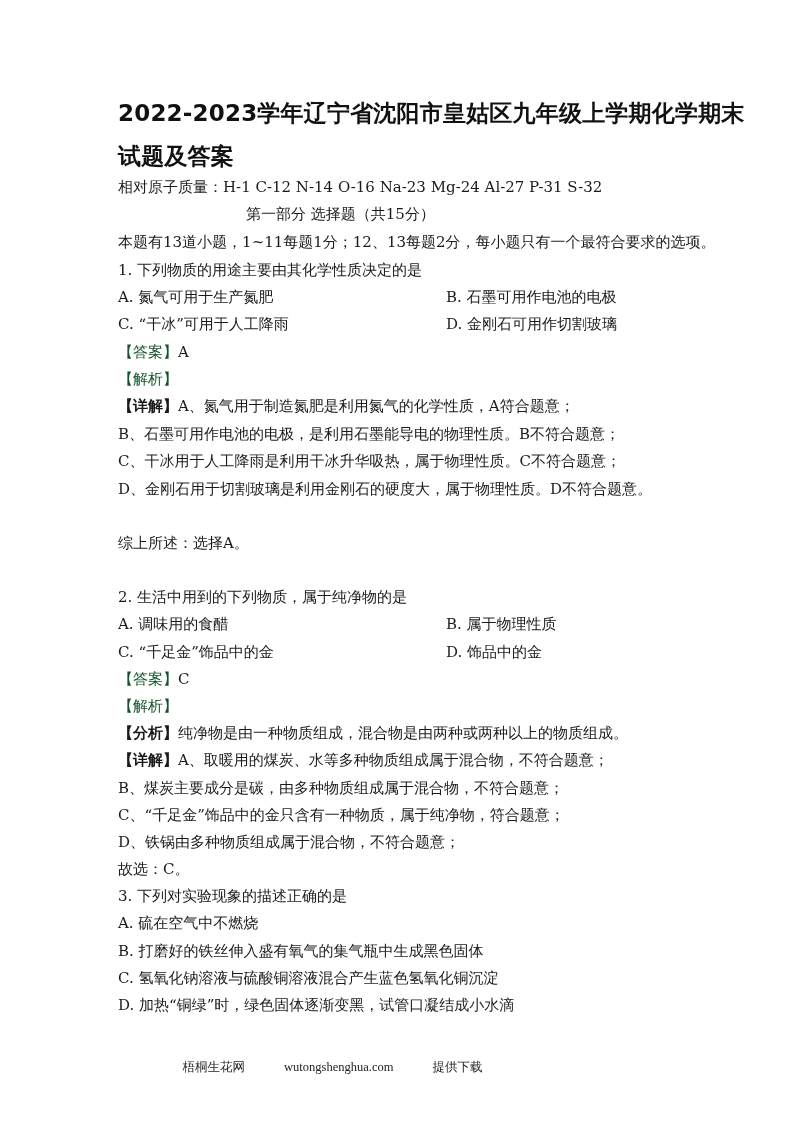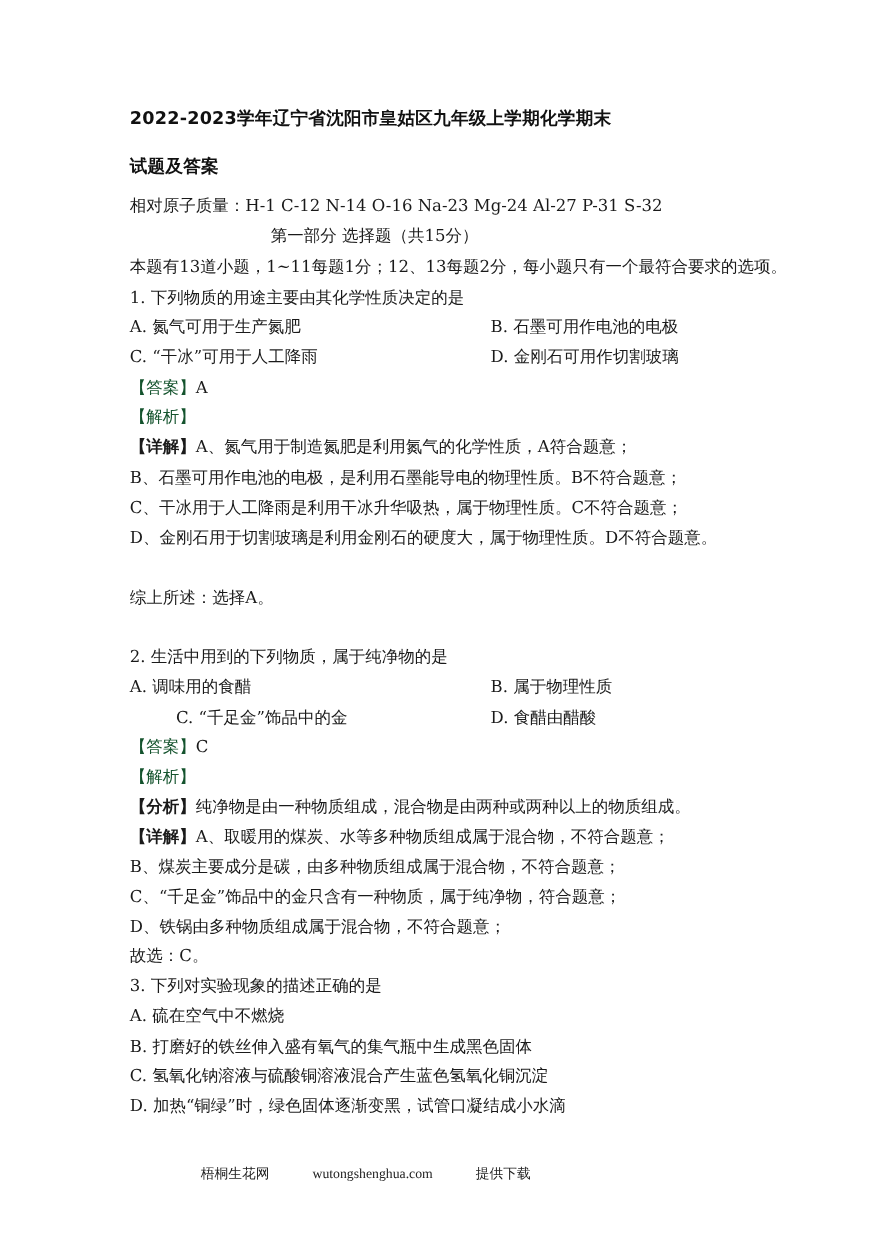--- a/index.html
+++ b/index.html
@@ -1,19 +1,19 @@
 <!DOCTYPE html>
 <html><head>
 <meta charset="utf-8">
 <style>
   html, body { margin: 0; padding: 0; background: #ffffff; }
   body { width: 793px; height: 1122px; position: relative; overflow: hidden;
          font-family: "DejaVu Serif", "Liberation Serif", serif; color: #1a1a1a; }
   .title { position: absolute; left: 118px; font-family: "DejaVu Sans", "Liberation Sans", sans-serif;
-           font-weight: bold; font-size: 16px; letter-spacing: 0.2px; white-space: nowrap; color: #111; }
+           font-weight: bold; font-size: 23px; letter-spacing: 0.2px; white-space: nowrap; color: #111; }
   .line { position: absolute; left: 118px; font-size: 15px; white-space: nowrap; line-height: 16px; }
   .optB { left: 446px; }
   .blue { color: #14532d; }
   .bold { font-weight: bold; }
   .center { left: 0; width: 681px; text-align: center; }
   .footer { position: absolute; top: 1059px; left: 0; width: 665px; text-align: center;
             font-family: "Liberation Serif", "DejaVu Serif", serif; font-size: 12.5px; color: #222; }
   .footer span { margin: 0 18px; }
 </style>
 </head>
@@ -40,22 +40,22 @@
     <span class="bold">【详解】</span><span>A、氮气用于制造氮肥是利用氮气的化学性质，A符合题意；</span>
   </div>
   <div class="line" style="top:426px;">B、石墨可用作电池的电极，是利用石墨能导电的物理性质。B不符合题意；</div>
   <div class="line" style="top:453px;">C、干冰用于人工降雨是利用干冰升华吸热，属于物理性质。C不符合题意；</div>
   <div class="line" style="top:481px;">D、金刚石用于切割玻璃是利用金刚石的硬度大，属于物理性质。D不符合题意。</div>
   <div class="line" style="top:535px;">综上所述：选择A。</div>
 
   <div class="line" style="top:589px;">2. 生活中用到的下列物质，属于纯净物的是</div>
   <div class="line" style="top:616px;">A.  调味用的食醋</div>
   <div class="line optB" style="top:616px;">B.  属于物理性质</div>
-  <div class="line" style="top:644px;margin-left:42px;">C.  “千足金”饰品中的金</div>
-  <div class="line optB" style="top:644px;">D.  食醋由醋酸</div>
+  <div class="line" style="top:644px;">C.  “千足金”饰品中的金</div>
+  <div class="line optB" style="top:644px;">D.  饰品中的金</div>
   <div class="line" style="top:671px;">
     <span class="blue">【答案】</span><span>C</span>
   </div>
   <div class="line blue" style="top:698px;">【解析】</div>
   <div class="line" style="top:725px;">
     <span class="bold">【分析】</span><span>纯净物是由一种物质组成，混合物是由两种或两种以上的物质组成。</span>
   </div>
   <div class="line" style="top:752px;">
     <span class="bold">【详解】</span><span>A、取暖用的煤炭、水等多种物质组成属于混合物，不符合题意；</span>
   </div>

